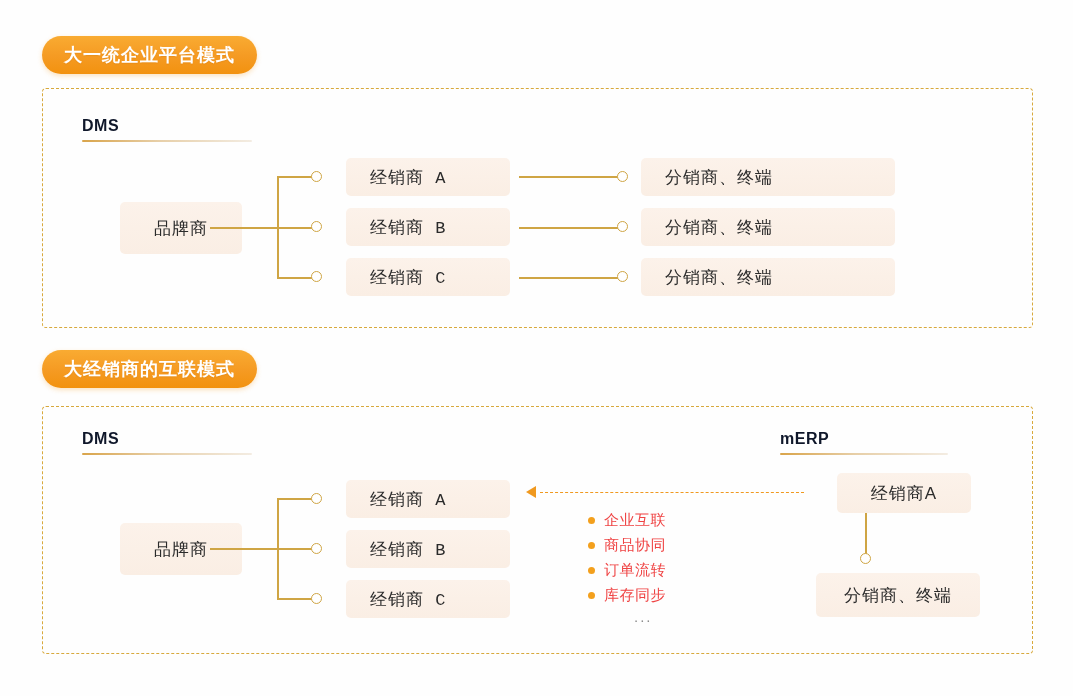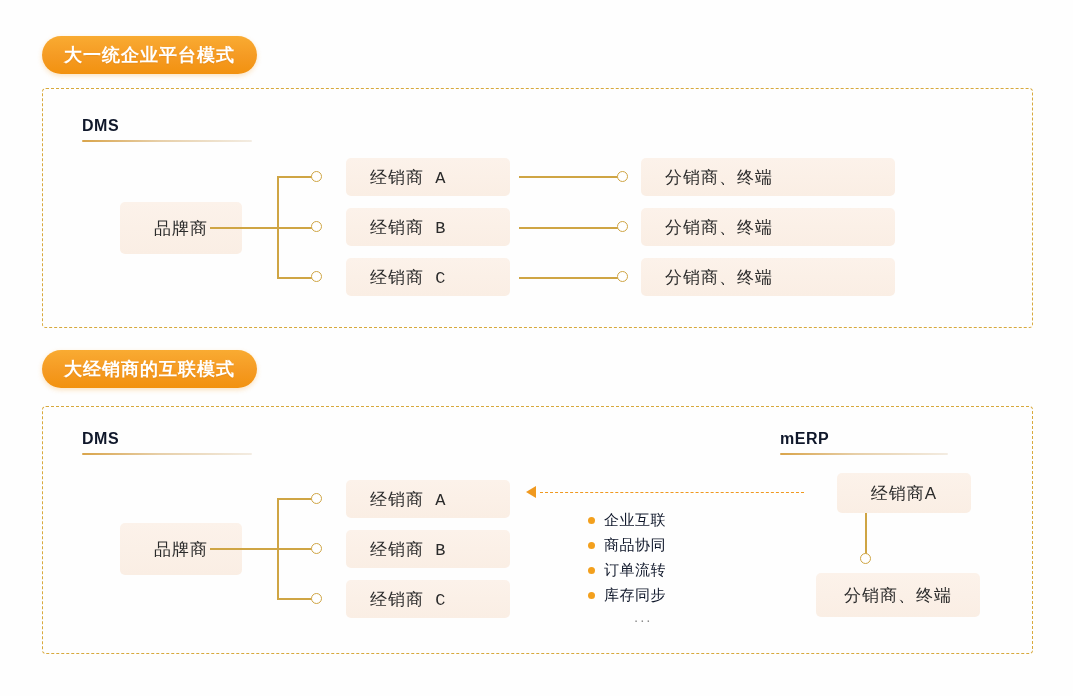--- a/index.html
+++ b/index.html
@@ -98,21 +98,21 @@
     border-bottom: 6px solid transparent;
     border-right: 10px solid #f0991f;
   }
 
   
   .bullets { position: absolute; }
   .bullet-item {
     display: flex; align-items: center;
     height: 25px;
     font-size: 15px;
-    color: #0f172a;
+    color: #ef4444;
     letter-spacing: 0.5px;
     white-space: nowrap;
   }
   .bullet-dot {
     width: 7px; height: 7px;
     border-radius: 50%;
     background: #f3a01d;
     margin-right: 9px;
     flex: none;
   }

